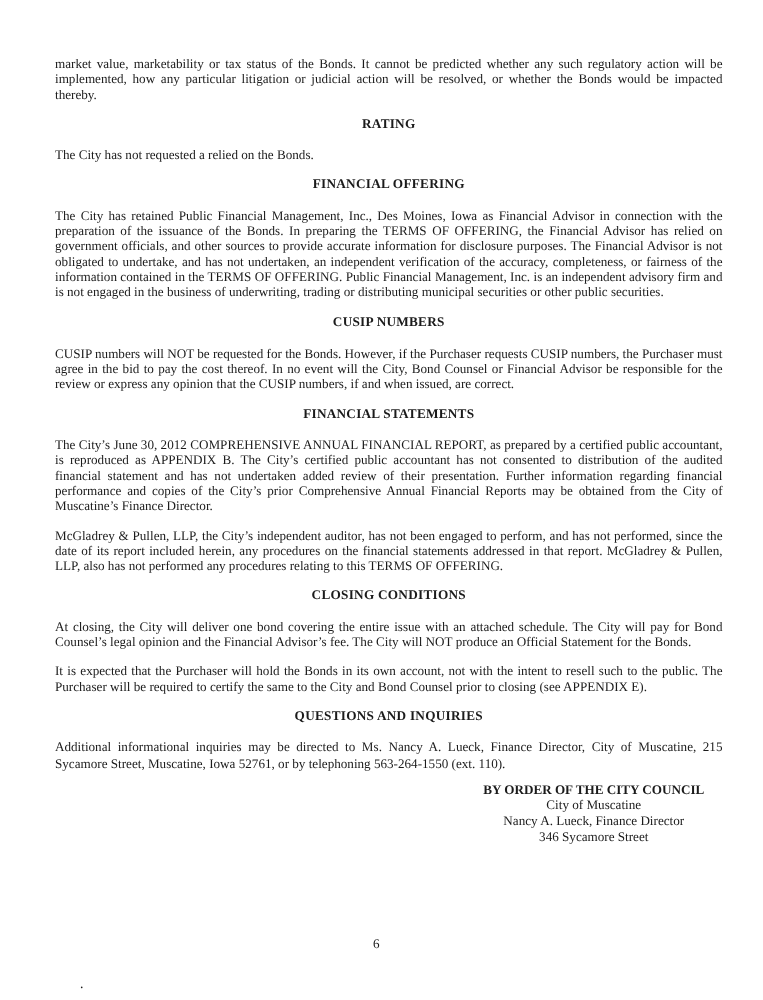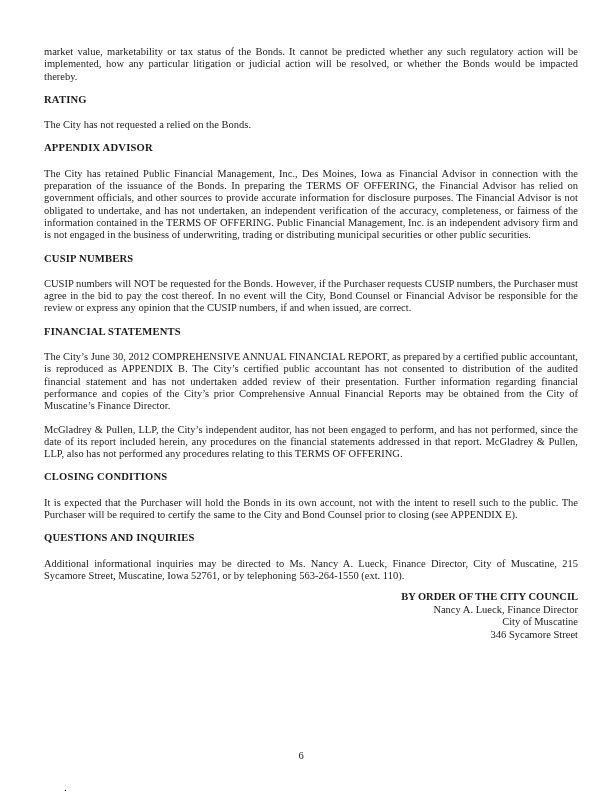--- a/index.html
+++ b/index.html
@@ -29,30 +29,30 @@
     margin: 0 0 11px 0;
     text-align: justify;
     text-justify: inter-word;
   }
   .content h2 {
     margin: 1px 0 13px 0;
     font-size: 10.6px;
     line-height: 12.3px;
     font-weight: bold;
     letter-spacing: 0.2px;
-    text-align: left;
+    text-align: center;
   }
   .signature {
     margin-left: 328px;
     margin-top: -2px;
     text-align: left;
   }
   .signature .sig-line {
     margin: 0;
-    text-align: right;
+    text-align: center;
     line-height: 12.6px;
   }
   .signature .sig-order {
     font-weight: bold;
   }
   .page-number {
     position: absolute;
     top: 750px;
     left: 0;
     right: 8px;
@@ -73,49 +73,50 @@
   <div class="content">
 
     <p>market value, marketability or tax status of the Bonds.  It cannot be predicted whether any such regulatory action will be implemented, how any particular litigation or judicial action will be resolved, or whether the Bonds would be impacted thereby.</p>
 
     <section>
       <h2>RATING</h2>
       <p>The City has not requested a relied on the Bonds.</p>
     </section>
 
     <section>
-      <h2>APPENDIX ADVISOR</h2>
+      <h2>FINANCIAL OFFERING</h2>
       <p>The City has retained Public Financial Management, Inc., Des Moines, Iowa as Financial Advisor in connection with the preparation of the issuance of the Bonds.  In preparing the TERMS OF OFFERING, the Financial Advisor has relied on government officials, and other sources to provide accurate information for disclosure purposes.  The Financial Advisor is not obligated to undertake, and has not undertaken, an independent verification of the accuracy, completeness, or fairness of the information contained in the TERMS OF OFFERING.   Public Financial Management, Inc. is an independent advisory firm and is not engaged in the business of underwriting, trading or distributing municipal securities or other public securities.</p>
     </section>
 
     <section>
       <h2>CUSIP NUMBERS</h2>
       <p>CUSIP numbers will NOT be requested for the Bonds.  However, if the Purchaser requests CUSIP numbers, the Purchaser must agree in the bid to pay the cost thereof.  In no event will the City, Bond Counsel or Financial Advisor be responsible for the review or express any opinion that the CUSIP numbers, if and when issued, are correct.</p>
     </section>
 
     <section>
       <h2>FINANCIAL STATEMENTS</h2>
       <p>The City’s June 30, 2012 COMPREHENSIVE ANNUAL FINANCIAL REPORT, as prepared by a certified public accountant, is reproduced as APPENDIX B.  The City’s certified public accountant has not consented to distribution of the audited financial statement and has not undertaken added review of their presentation.  Further information regarding financial performance and copies of the City’s prior Comprehensive Annual Financial Reports may be obtained from the City of Muscatine’s Finance Director.</p>
       <p>McGladrey &amp; Pullen, LLP, the City’s independent auditor, has not been engaged to perform, and has not performed, since the date of its report included herein, any procedures on the financial statements addressed in that report.  McGladrey &amp; Pullen, LLP, also has not performed any procedures relating to this TERMS OF OFFERING.</p>
     </section>
 
     <section>
       <h2>CLOSING CONDITIONS</h2>
+      <p>At closing, the City will deliver one bond covering the entire issue with an attached schedule.  The City will pay for Bond Counsel’s legal opinion and the Financial Advisor’s fee.  The City will NOT produce an Official Statement for the Bonds.</p>
       <p>It is expected that the Purchaser will hold the Bonds in its own account, not with the intent to resell such to the public.  The Purchaser will be required to certify the same to the City and Bond Counsel prior to closing (see APPENDIX E).</p>
     </section>
 
     <section>
       <h2>QUESTIONS AND INQUIRIES</h2>
       <p>Additional informational inquiries may be directed to Ms. Nancy A. Lueck, Finance Director, City of Muscatine, 215 Sycamore Street, Muscatine, Iowa 52761, or by telephoning 563-264-1550 (ext. 110).</p>
     </section>
 
     <div class="signature">
       <p class="sig-line sig-order">BY ORDER OF THE CITY COUNCIL</p>
+      <p class="sig-line">City of Muscatine</p>
       <p class="sig-line">Nancy A. Lueck, Finance Director</p>
-      <p class="sig-line">City of Muscatine</p>
       <p class="sig-line">346 Sycamore Street</p>
     </div>
 
   </div>
 
   <div class="page-number">6</div>
   <div class="stray-mark">.</div>
 </div>
 
 </body></html>

